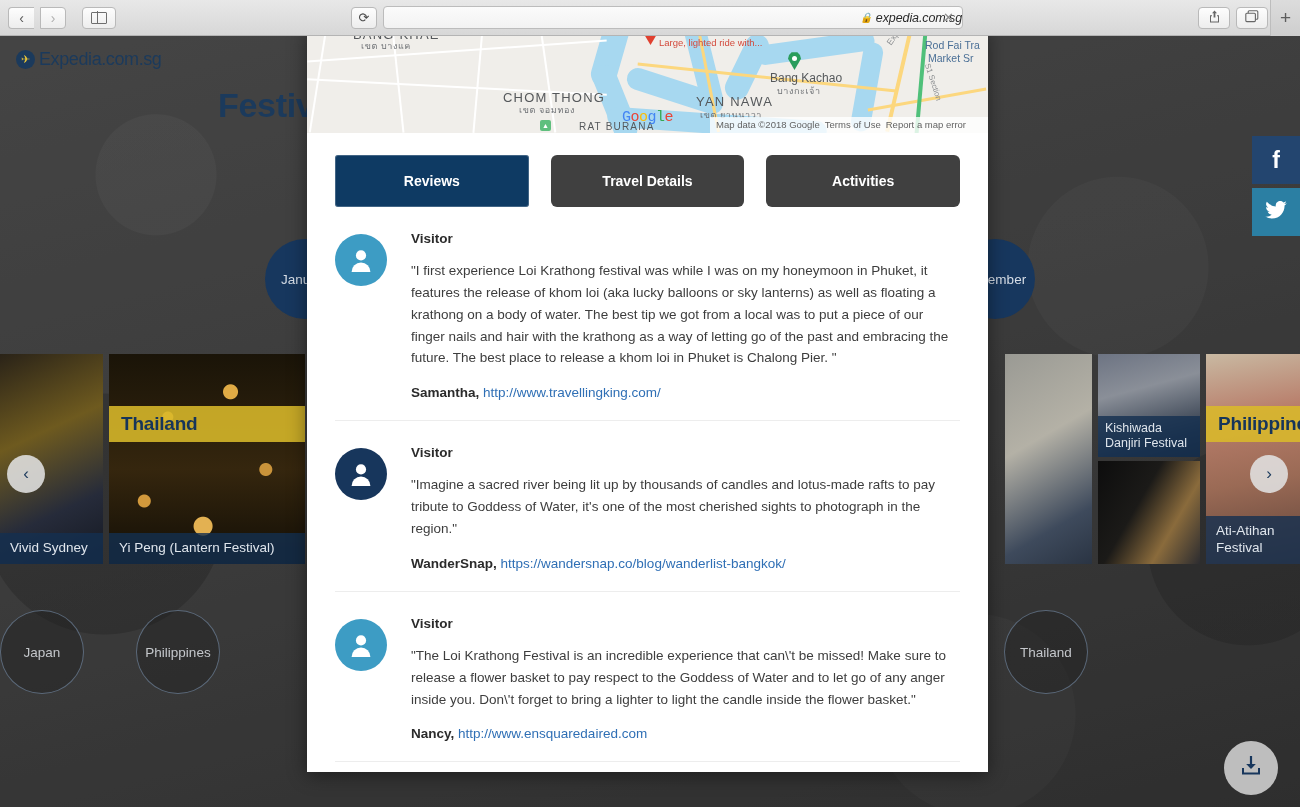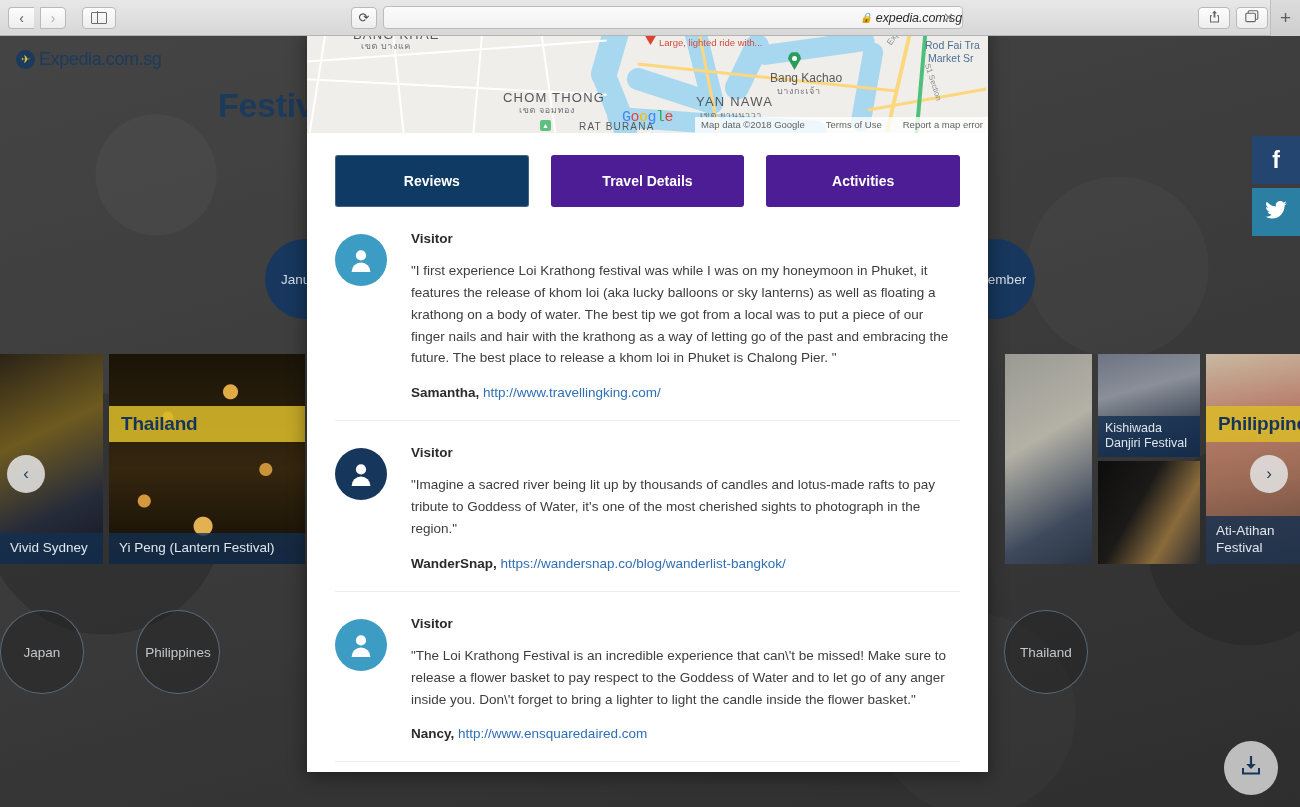--- a/index.html
+++ b/index.html
@@ -258,22 +258,22 @@
   .google-wm {
     position: absolute; left: 315px; bottom: 7px;
     font-size: 15px; font-weight: 500; letter-spacing: -0.5px;
     font-family: Liberation Mono, monospace;
   }
   .g-b { color:#4285F4 } .g-r { color:#EA4335 } .g-y { color:#FBBC05 } .g-g { color:#34A853 }
   .map-footer {
     position: absolute; right: 0; bottom: 0;
     background: rgba(255,255,255,.80);
     font-size: 9.5px; color: #636363;
-    padding: 2px 5px 3px 6px;
-    display: flex; gap: 21px;
+    padding: 2px 22px 3px 6px;
+    display: flex; gap: 5px;
   }
   .park-icon {
     position: absolute; width: 11px; height: 11px;
     background: #5fbf7e; border-radius: 2px;
     display:flex; align-items:center; justify-content:center;
     color:#fff; font-size:7px;
   }
 
   
   .tabs {
@@ -282,21 +282,21 @@
     flex: 0 0 auto;
   }
   .tab {
     flex: 1; height: 52px; border-radius: 3px;
     display: flex; align-items: center; justify-content: center;
     font-size: 14px; font-weight: 700; color: #fff;
     border: none;
     font-family: "Liberation Sans", sans-serif;
   }
   .tab-active { background: #0e3a63; box-shadow: inset 0 0 0 1px rgba(255,255,255,.22); }
-  .tab-idle { background: #4c1d95; }
+  .tab-idle { background: #404040; border-radius: 6px; }
 
   
   .reviews {
     flex: 1; overflow: hidden;
     padding: 0 28px;
   }
   .review {
     display: flex; gap: 24px;
     padding: 24px 0 20px 0;
     border-bottom: 1px solid #ededed;

